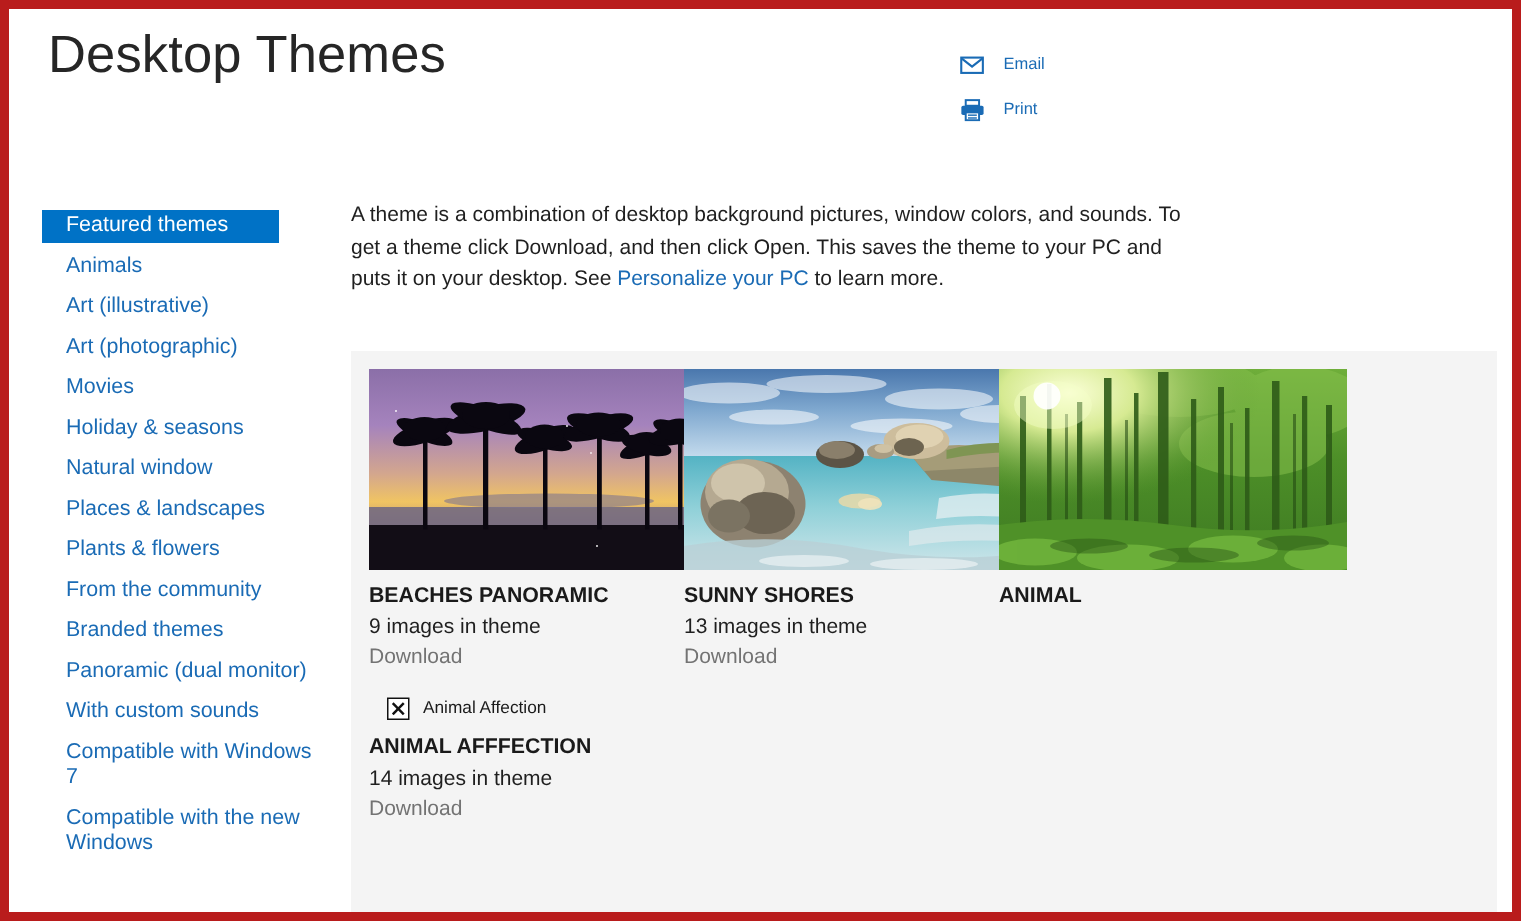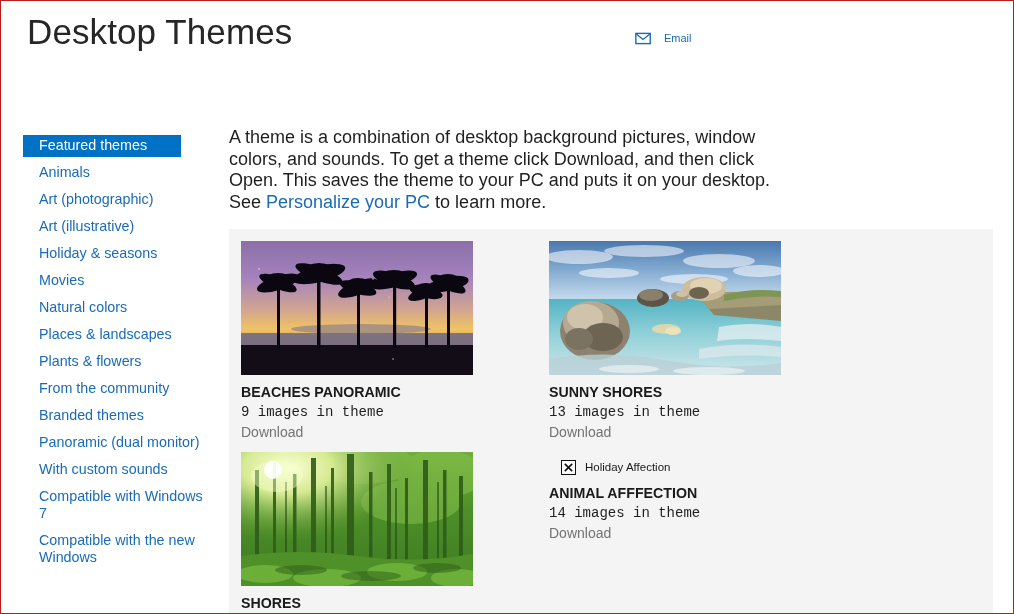--- a/index.html
+++ b/index.html
@@ -10,21 +10,21 @@
     overflow: hidden;
     background: #ffffff;
     font-family: "Liberation Sans", sans-serif;
   }
 
   #page {
     position: relative;
     width: 1014px;
     height: 614px;
     background: #ffffff;
-    border: 1px solid #b91c1c;
+    border: 6px solid #b91c1c;
     overflow: hidden;
   }
 
   
   #header {
     position: absolute;
     left: 0; top: 0;
     width: 1012px;
     height: 110px;
   }
@@ -100,21 +100,21 @@
   
   #main {
     position: absolute;
     left: 228px;
     top: 126px;
     width: 768px;
   }
 
   #intro {
     width: 566px;
-    font-size: 18px;
+    font-size: 14px;
     line-height: 21.5px;
     color: #1f1f1f;
     margin-bottom: 24px;
   }
 
   #intro .inline-link {
     color: #1a6bb5;
     text-decoration: none;
     cursor: pointer;
   }
@@ -129,21 +129,21 @@
     padding: 12px 0 0 12px;
     height: 386px;
   }
 
   .theme-grid {
     display: flex;
     flex-wrap: wrap;
   }
 
   .theme-card {
-    width: 308px;
+    width: 210px;
     margin-bottom: 10px;
     position: relative;
   }
 
   .thumb {
     width: 232px;
     height: 134px;
     display: block;
     overflow: hidden;
     position: relative;
@@ -159,21 +159,20 @@
     margin-top: 8px;
     line-height: 18px;
     width: 232px;
   }
 
   .theme-count {
     font-size: 14px;
     color: #1f1f1f;
     margin-top: 2px;
     line-height: 19px;
-    font-family: Liberation Mono, monospace;
   }
 
   .theme-download {
     font-size: 14px;
     color: #737373;
     line-height: 19px;
     text-decoration: none;
     cursor: pointer;
     display: inline-block;
     margin-top: 1px;
@@ -219,31 +218,43 @@
       <a class="action-link">
         <span class="action-icon">
           <svg viewBox="0 0 18 14" width="17" height="13">
             <rect x="0.75" y="1.5" width="15.5" height="11" fill="#ffffff" stroke="#1a6bb5" stroke-width="1.5"></rect>
             <polyline points="1.2,2.2 8.5,8 15.8,2.2" fill="none" stroke="#1a6bb5" stroke-width="1.5"></polyline>
           </svg>
         </span>
         <span class="action-label">Email</span>
       </a>
 
+      <a class="action-link">
+        <span class="action-icon">
+          <svg viewBox="0 0 18 16" width="17" height="15">
+            <rect x="4" y="0.8" width="9.5" height="4" fill="#ffffff" stroke="#1a6bb5" stroke-width="1.4"></rect>
+            <rect x="0.9" y="4.8" width="15.8" height="6.6" rx="1.2" fill="#1a6bb5"></rect>
+            <rect x="4" y="9.5" width="9.5" height="5.6" fill="#ffffff" stroke="#1a6bb5" stroke-width="1.4"></rect>
+            <rect x="5.6" y="11" width="6.3" height="1" fill="#1a6bb5"></rect>
+            <rect x="5.6" y="13" width="6.3" height="1" fill="#1a6bb5"></rect>
+          </svg>
+        </span>
+        <span class="action-label">Print</span>
+      </a>
     </div>
   </div>
 
   <nav id="sidebar">
     <a class="nav-item selected">Featured themes</a>
     <a class="nav-item">Animals</a>
+    <a class="nav-item">Art (illustrative)</a>
     <a class="nav-item">Art (photographic)</a>
-    <a class="nav-item">Art (illustrative)</a>
+    <a class="nav-item">Movies</a>
     <a class="nav-item">Holiday &amp; seasons</a>
-    <a class="nav-item">Movies</a>
-    <a class="nav-item">Natural colors</a>
+    <a class="nav-item">Natural window</a>
     <a class="nav-item">Places &amp; landscapes</a>
     <a class="nav-item">Plants &amp; flowers</a>
     <a class="nav-item">From the community</a>
     <a class="nav-item">Branded themes</a>
     <a class="nav-item">Panoramic (dual monitor)</a>
     <a class="nav-item">With custom sounds</a>
     <a class="nav-item">Compatible with Windows 7</a>
     <a class="nav-item">Compatible with the new Windows</a>
   </nav>
 
@@ -424,33 +435,33 @@
               <ellipse cx="60" cy="118" rx="26" ry="5"></ellipse>
               <ellipse cx="130" cy="124" rx="30" ry="5"></ellipse>
               <ellipse cx="196" cy="116" rx="24" ry="5"></ellipse>
             </g>
             <g fill="#f4ffc8" opacity="0.45">
               <ellipse cx="36" cy="24" rx="26" ry="16"></ellipse>
             </g>
             <circle cx="32" cy="18" r="9" fill="#ffffff" opacity="0.9"></circle>
           </svg>
         </span>
-        <div class="theme-name">SHORES</div>
+        <div class="theme-name">ANIMAL</div>
 
       </div>
 
       <div class="theme-card">
         <div class="broken-img">
           <span class="broken-icon">
             <svg viewBox="0 0 11 11" width="9" height="9">
               <line x1="1" y1="1" x2="10" y2="10" stroke="#111" stroke-width="2"></line>
               <line x1="10" y1="1" x2="1" y2="10" stroke="#111" stroke-width="2"></line>
             </svg>
           </span>
-          <span class="broken-alt">Holiday Affection</span>
+          <span class="broken-alt">Animal Affection</span>
         </div>
         <div class="theme-name" style="margin-top:4px;">ANIMAL AFFFECTION</div>
         <div class="theme-count">14 images in theme</div>
         <a class="theme-download">Download</a>
       </div>
 
     </div>
   </div>
 
 </div>

